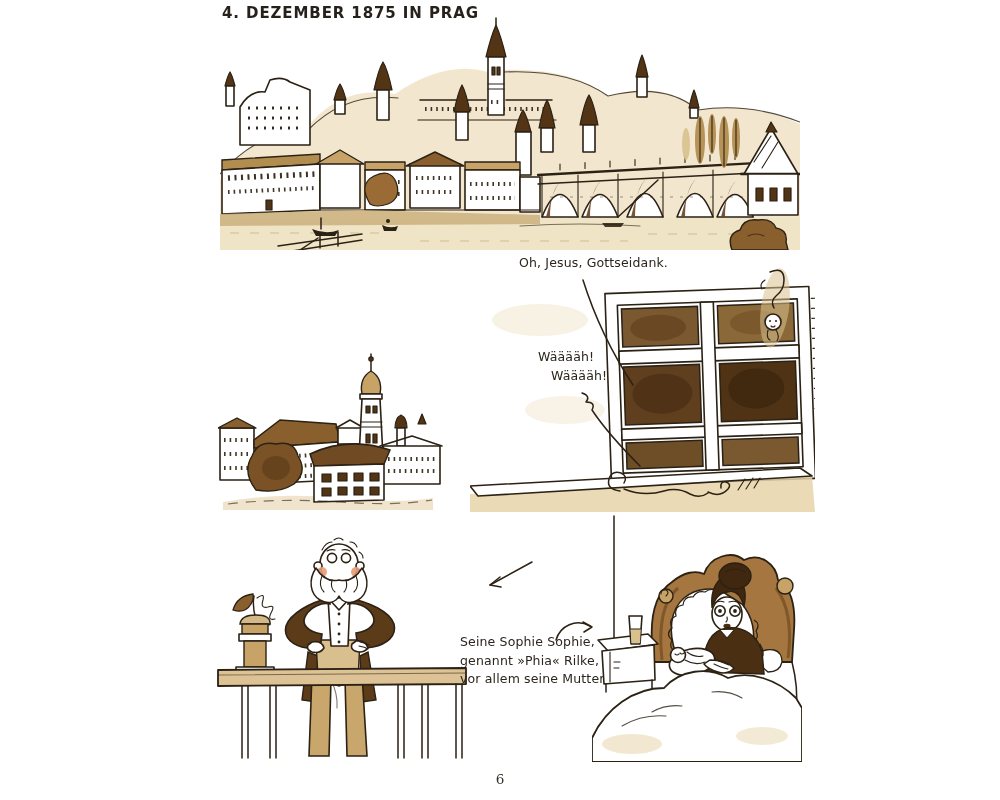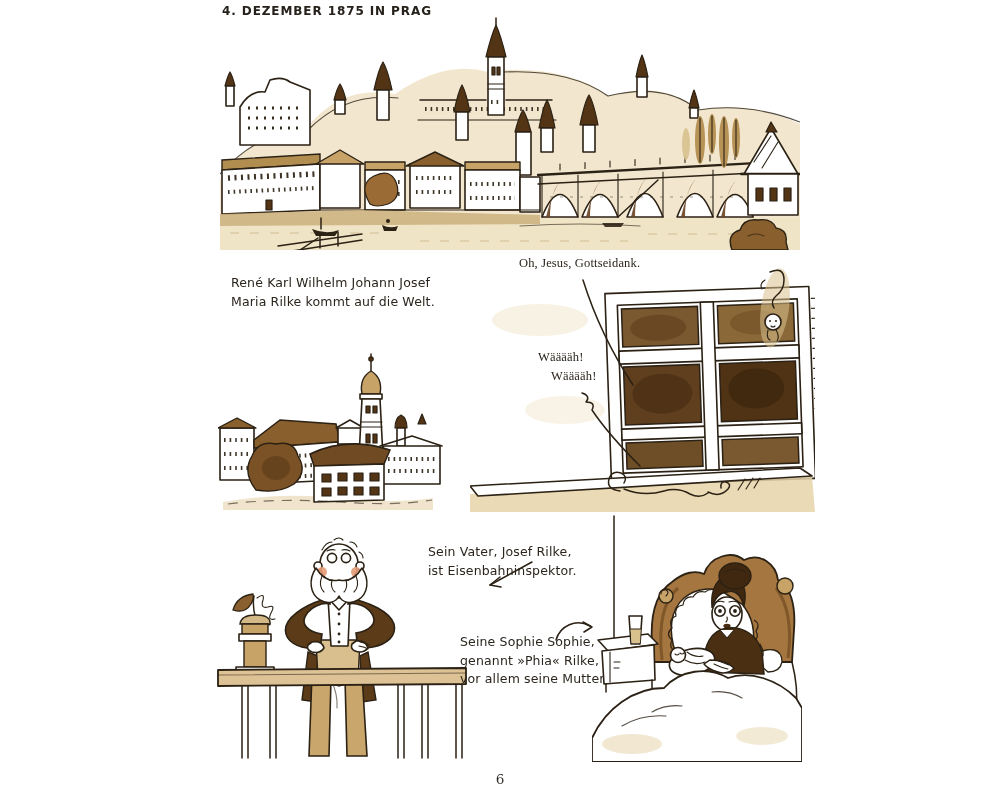--- a/index.html
+++ b/index.html
@@ -1,20 +1,20 @@
 <!DOCTYPE html>
 <html><head>
 <meta charset="utf-8">
 <style>
   html,body{margin:0;padding:0;background:#ffffff;}
   .page{position:relative;width:1000px;height:800px;background:#ffffff;overflow:hidden;
         font-family:"DejaVu Sans",sans-serif;color:#2b2114;}
   .abs{position:absolute;}
   .caption{font-size:12.5px;line-height:18.5px;letter-spacing:.15px;color:#2b251d;white-space:nowrap;}
-  .header-caption{font-size:12px;font-weight:bold;letter-spacing:.9px;color:#26211a;white-space:nowrap;}
+  .header-caption{font-size:15px;font-weight:bold;letter-spacing:.9px;color:#26211a;white-space:nowrap;}
   .pagenum{font-family:"DejaVu Serif",serif;font-size:13.5px;color:#33302a;}
   svg{display:block;}
   
   .ln{fill:none;stroke:#2b2114;stroke-width:1.5;stroke-linecap:round;stroke-linejoin:round;}
   .ln1{fill:none;stroke:#2b2114;stroke-width:1.1;stroke-linecap:round;stroke-linejoin:round;}
   .ln2{fill:none;stroke:#2b2114;stroke-width:2.3;stroke-linecap:round;stroke-linejoin:round;}
   .fw{fill:#ffffff;stroke:#2b2114;stroke-width:1.6;stroke-linejoin:round;}
   .fdark{fill:#533414;stroke:#2b2114;stroke-width:1.2;stroke-linejoin:round;}
   .ftan{fill:#c7a368;stroke:#2b2114;stroke-width:1.4;stroke-linejoin:round;}
   .fbrown{fill:#8a5f2e;stroke:#2b2114;stroke-width:1.4;stroke-linejoin:round;}
@@ -147,24 +147,20 @@
       <circle cx="168" cy="209" r="2" fill="#2b2114"></circle>
     <path d="M382,211 h22 l-3,4 h-16 z" fill="#2b2114" opacity=".88"></path>
 
     <path class="ln" d="M58,234 L142,222 M66,240 L142,228"></path>
     <path class="ln" d="M100,222 V236 M118,220 V234 M80,238 L98,226"></path>
 
     <path class="fbrown" d="M512,238 q-6,-16 8,-20 q4,-12 18,-10 q14,-2 18,8 q12,2 10,14 l2,8 z"></path>
     <path class="ln1" d="M528,224 q8,-4 16,0" opacity=".7"></path>
   </svg>
 
-  <div class="abs caption" style="left:231px;top:274px;">
-    <div>René Karl Wilhelm Johann Josef</div>
-    <div>Maria Rilke kommt auf die Welt.</div>
-  </div>
 
   <svg class="abs" style="left:218px;top:332px;" width="225" height="180" viewBox="0 0 225 180">
     <path d="M5,170 Q60,160 120,166 Q180,172 215,166 L215,178 L5,178 Z" fill="#ead9b6" opacity=".7"></path>
 
     <rect class="fw" x="2" y="96" width="34" height="52"></rect>
     <path class="fbrown" d="M0,96 L19,86 L38,96 Z"></path>
     <path class="w4" d="M6,108 h26 M6,122 h26 M6,136 h24"></path>
 
     <path d="M36,108 L62,88 L118,92 L122,110 L36,116 Z" fill="#8a5f2e" stroke="#2b2114" stroke-width="1.5"></path>
     <path class="fw" d="M38,116 L120,110 L120,148 L38,152 Z"></path>
@@ -202,21 +198,21 @@
       <rect class="fdark" x="120" y="141" width="9" height="8"></rect>
     <rect class="fdark" x="136" y="141" width="9" height="8"></rect>
       <rect class="fdark" x="152" y="141" width="9" height="8"></rect>
     <rect class="fdark" x="104" y="156" width="9" height="8"></rect>
       <rect class="fdark" x="120" y="155" width="9" height="8"></rect>
     <rect class="fdark" x="136" y="155" width="9" height="8"></rect>
       <rect class="fdark" x="152" y="155" width="9" height="8"></rect>
     <path d="M10,172 Q60,166 120,170 Q180,174 214,168" stroke="#2b2114" stroke-width="1.2" stroke-dasharray="10 8" opacity=".6" fill="none"></path>
   </svg>
 
-  <div class="abs" style="left:470px;top:250px;width:345px;height:214px;font-family:Liberation Serif, serif;">
+  <div class="abs" style="left:470px;top:250px;width:345px;height:214px;">
     <svg width="345" height="262" viewBox="0 0 345 262">
 
       <ellipse cx="70" cy="70" rx="48" ry="16" fill="#efe2c4" opacity=".45"></ellipse>
       <ellipse cx="95" cy="160" rx="40" ry="14" fill="#efe2c4" opacity=".4"></ellipse>
 
       <g transform="rotate(-2 240 130)">
         <rect class="fw" x="138" y="40" width="204" height="192" stroke-width="2.3"></rect>
         <rect class="fw" x="150" y="52" width="180" height="168" stroke-width="1.4"></rect>
 
         <rect x="154" y="56" width="76" height="38" fill="#7a5830" stroke="#2b2114" stroke-width="1.5"></rect>
@@ -315,24 +311,20 @@
     <path d="M6,142 L254,140 L254,156 L6,158 Z" fill="#dcc294" stroke="#2b2114" stroke-width="1.8" stroke-linejoin="round"></path>
     <path class="ln1" d="M6,147 L254,145" opacity=".55"></path>
     <path class="ln" d="M30,158 V230 M36,158 V230 M58,158 V230 M64,158 V230 M186,157 V230 M192,157 V230 M210,157 V230 M216,157 V230 M244,156 V230 M250,156 V230" stroke-width="1.6"></path>
   </svg>
 
   <svg class="abs" style="left:476px;top:556px;" width="62" height="38" viewBox="0 0 62 38">
     <path class="ln" d="M56,6 L14,29" stroke-width="1.6"></path>
     <path class="ln" d="M14,29 L24,21 M14,29 L25,31" stroke-width="1.6"></path>
   </svg>
 
-  <div class="abs caption" style="left:428px;top:543px;">
-    <div>Sein Vater, Josef Rilke,</div>
-    <div>ist Eisenbahninspektor.</div>
-  </div>
 
   <div class="abs caption" style="left:460px;top:633px;">
     <div>Seine Sophie Sophie,</div>
     <div>genannt »Phia« Rilke, ist</div>
     <div>vor allem seine Mutter.</div>
   </div>
 
   <svg class="abs" style="left:552px;top:614px;" width="48" height="30" viewBox="0 0 48 30">
     <path class="ln" d="M4,26 C8,12 24,4 38,12" stroke-width="1.6"></path>
     <path class="ln" d="M40,13 L31,8 M40,13 L32,18" stroke-width="1.6"></path>

